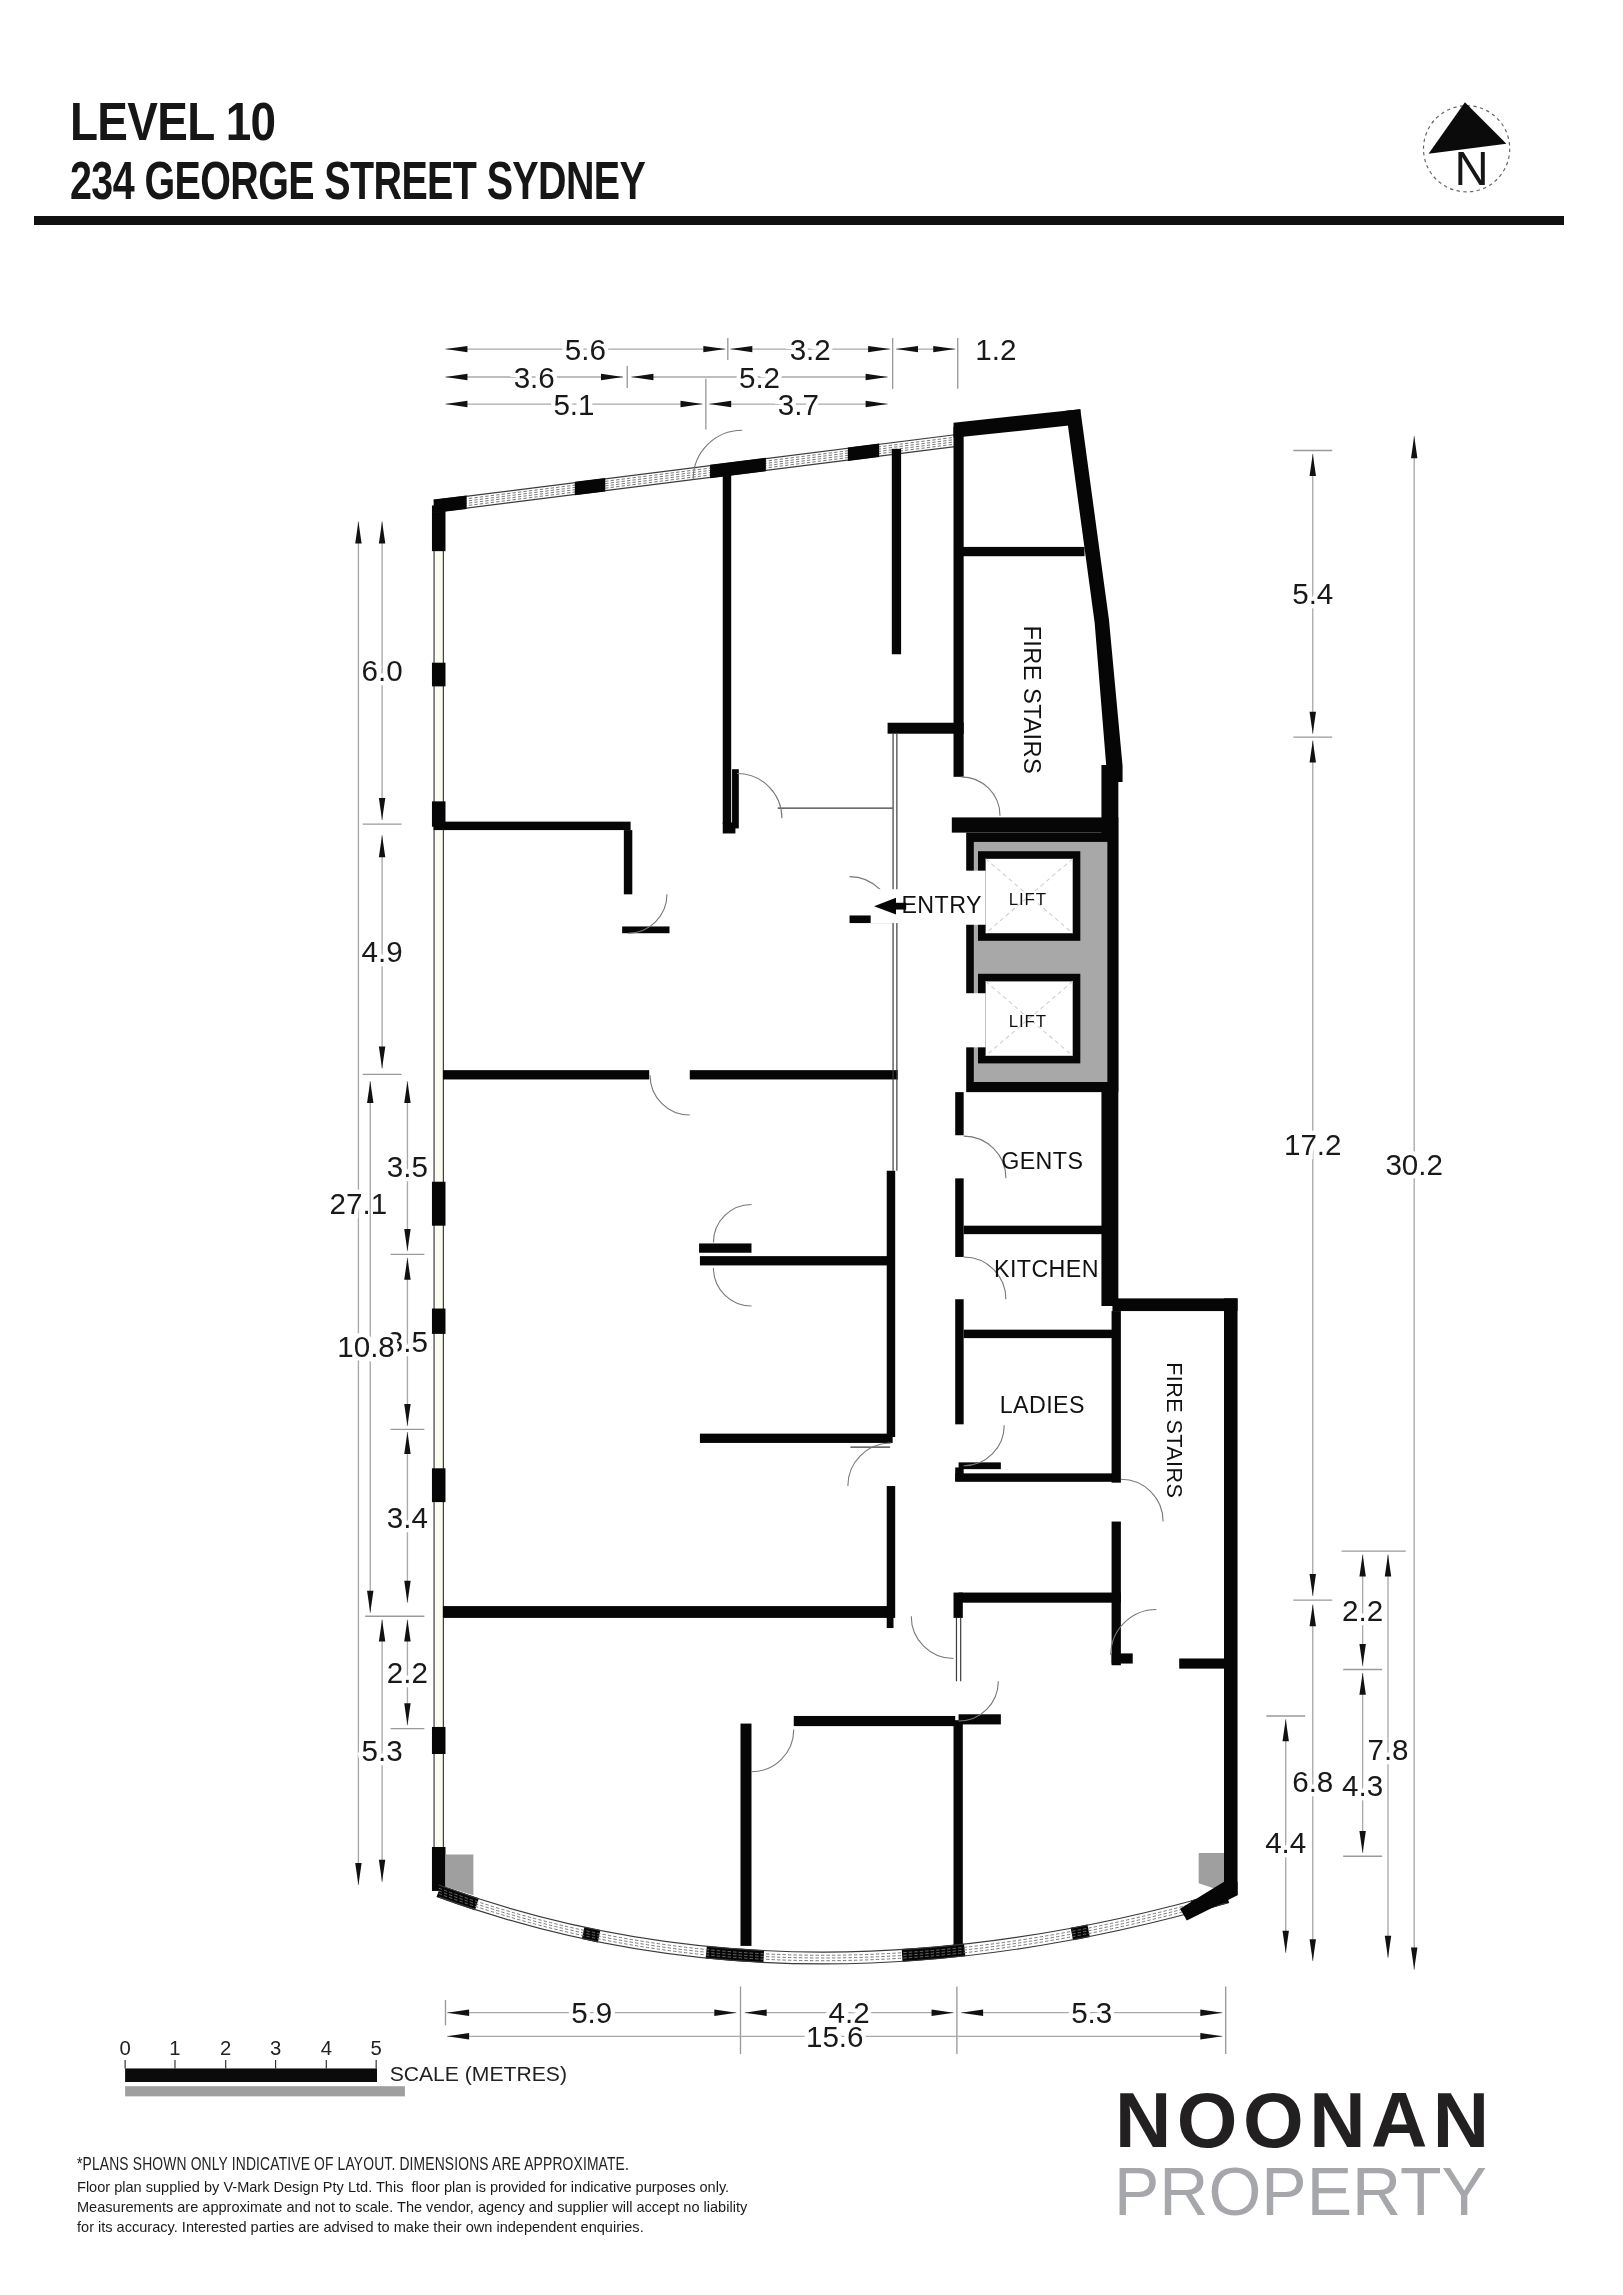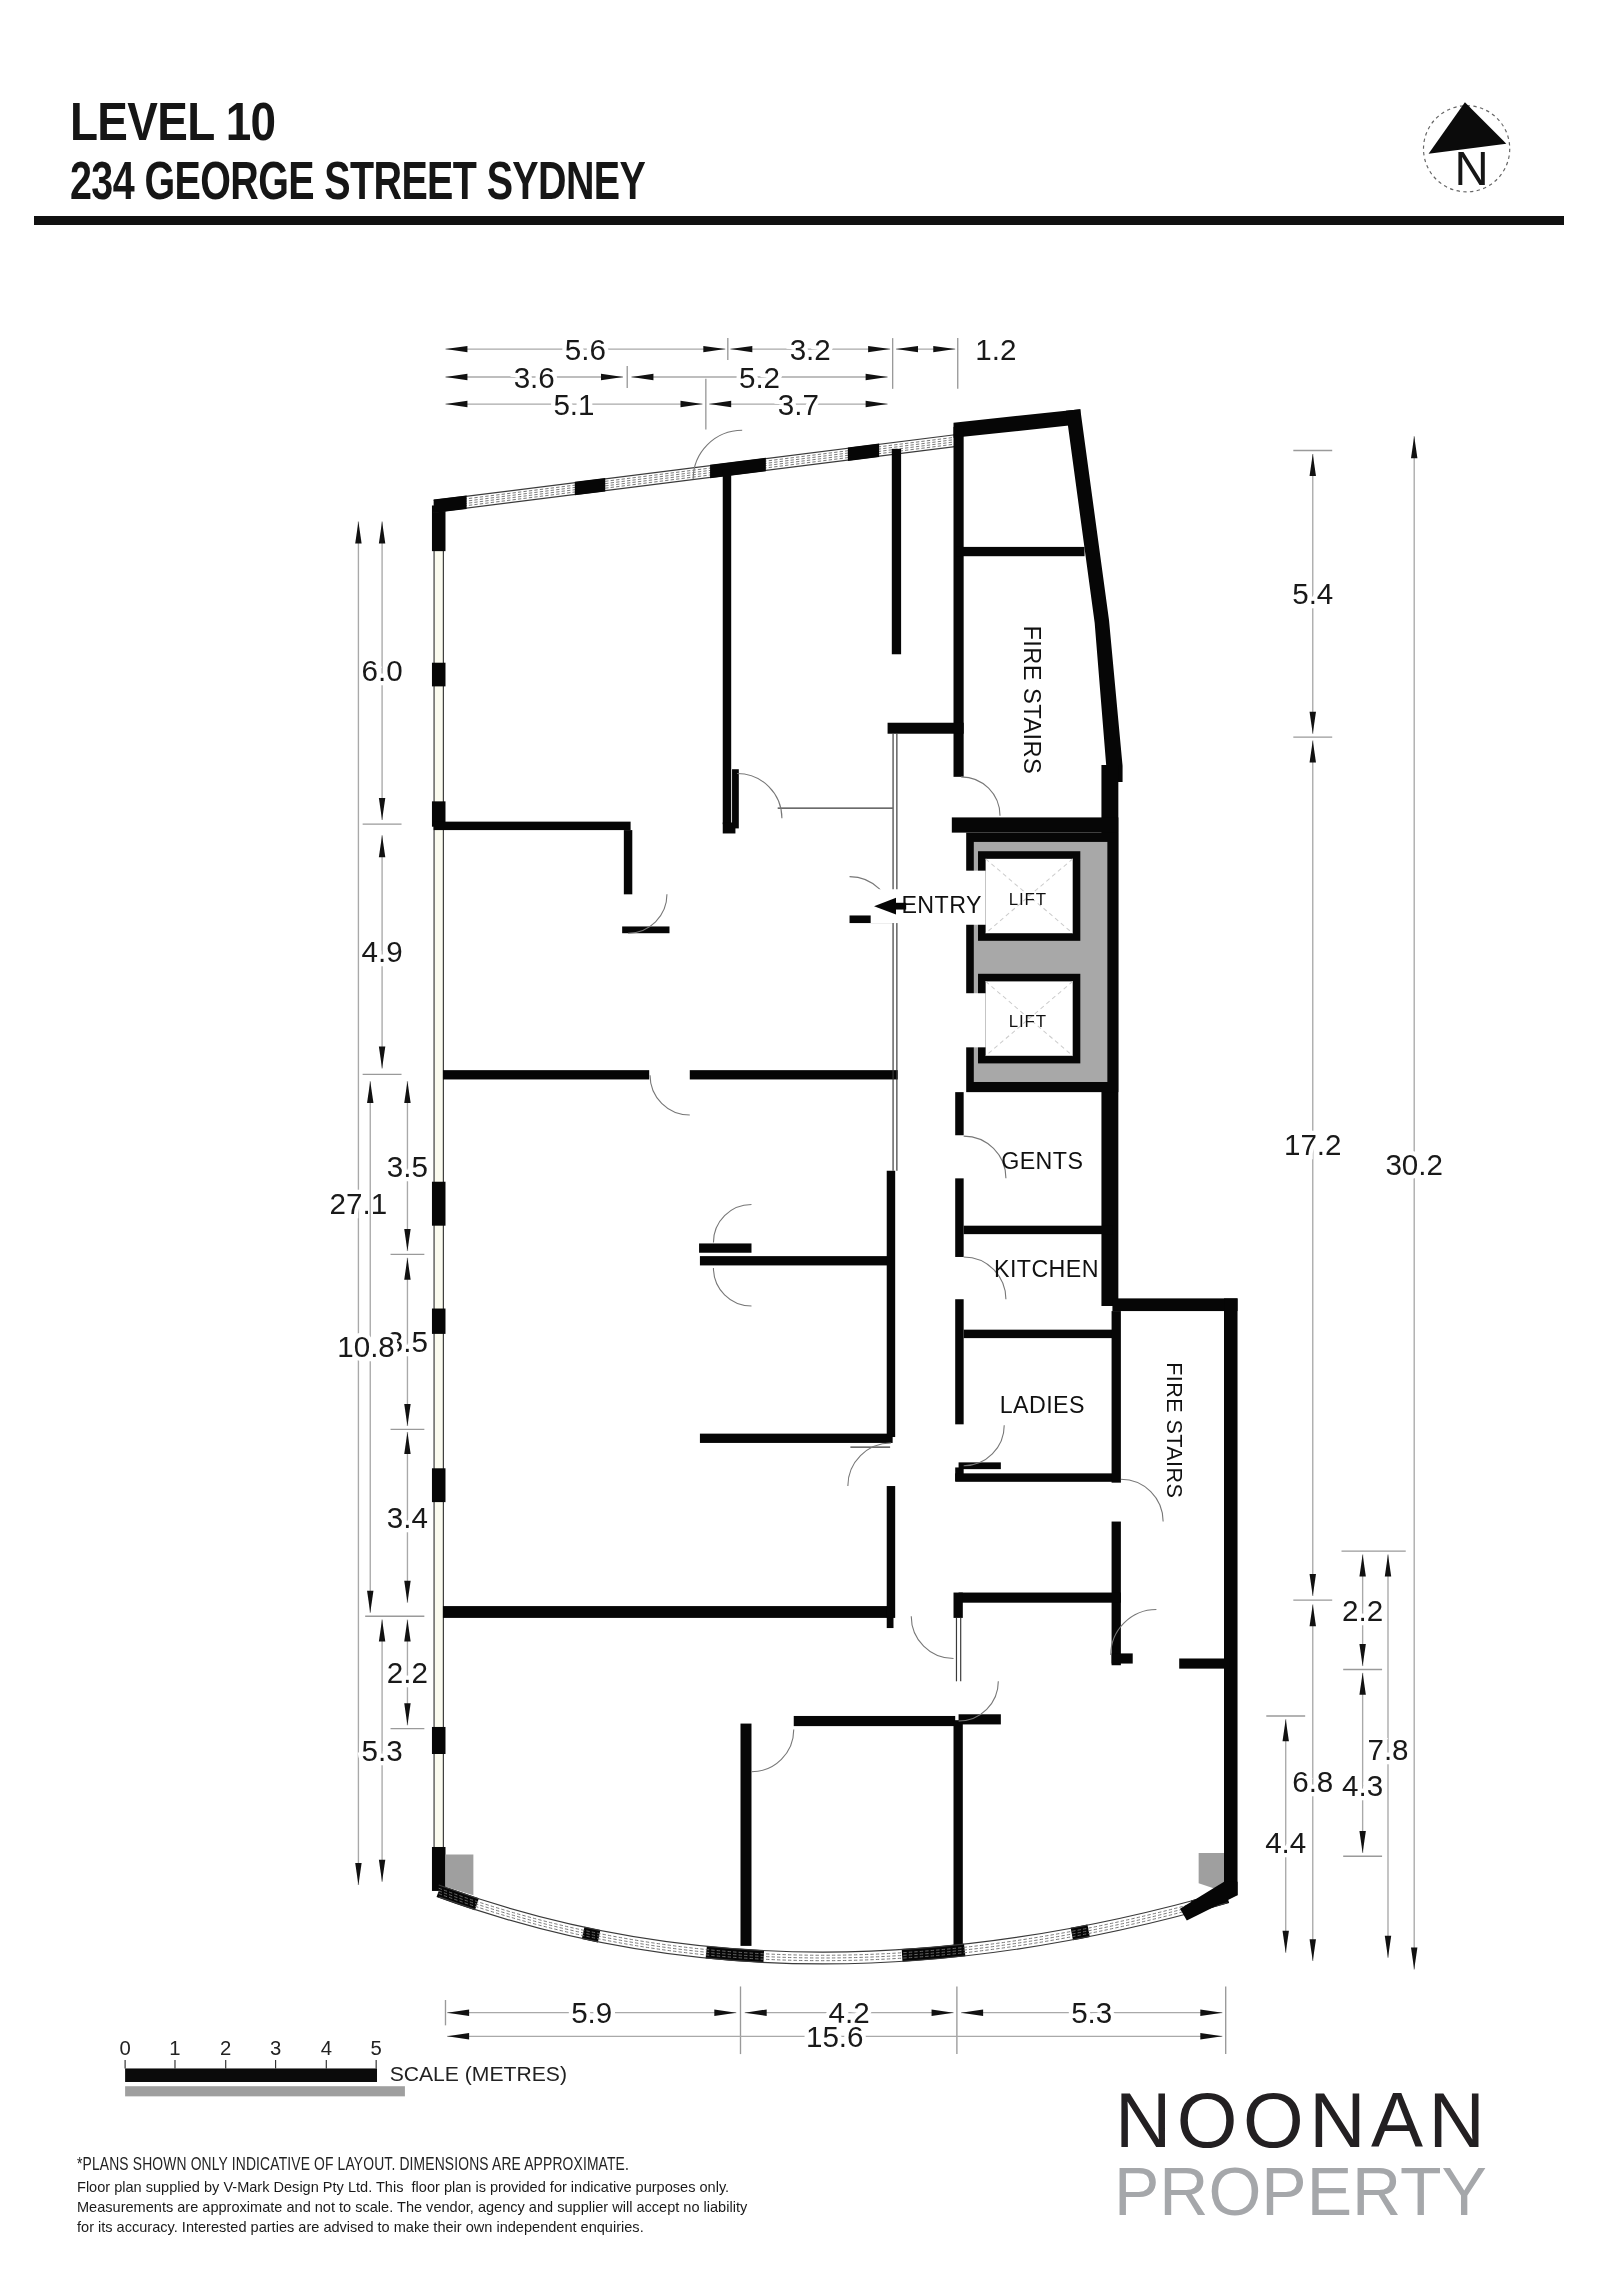--- a/index.html
+++ b/index.html
@@ -413,18 +413,18 @@
 </svg>
 
 <div style="position:absolute; left:77px; top:2154px; font-size:18px; color:#222; letter-spacing:0.2px; transform:scale(0.77,1); transform-origin:left top; white-space:nowrap;">*PLANS SHOWN ONLY INDICATIVE OF LAYOUT. DIMENSIONS ARE APPROXIMATE.</div>
 
 <div style="position:absolute; left:77px; top:2177px; font-size:15px; color:#1a1a1a; line-height:20px; transform:scale(0.97,1); transform-origin:left top;">
 Floor plan supplied by V-Mark Design Pty Ltd. This&nbsp; floor plan is provided for indicative purposes only.<br>
 Measurements are approximate and not to scale. The vendor, agency and supplier will accept no liability<br>
 for its accuracy. Interested parties are advised to make their own independent enquiries.
 </div>
 
-<div style="position:absolute; left:1115px; top:2094px; font-size:78px; font-weight:normal; color:#232022; letter-spacing:5.5px; line-height:52px; white-space:nowrap;">NOONAN</div>
+<div style="position:absolute; left:1115px; top:2094px; font-size:78px; font-weight:bold; color:#232022; letter-spacing:5.5px; line-height:52px; white-space:nowrap;">NOONAN</div>
 
 <div style="position:absolute; left:1114px; top:2168px; font-size:68px; font-weight:normal; color:#a5a7aa; letter-spacing:0px; line-height:46px; white-space:nowrap;">PROPERTY</div>
 
 </div>
 
 
 </body></html>

